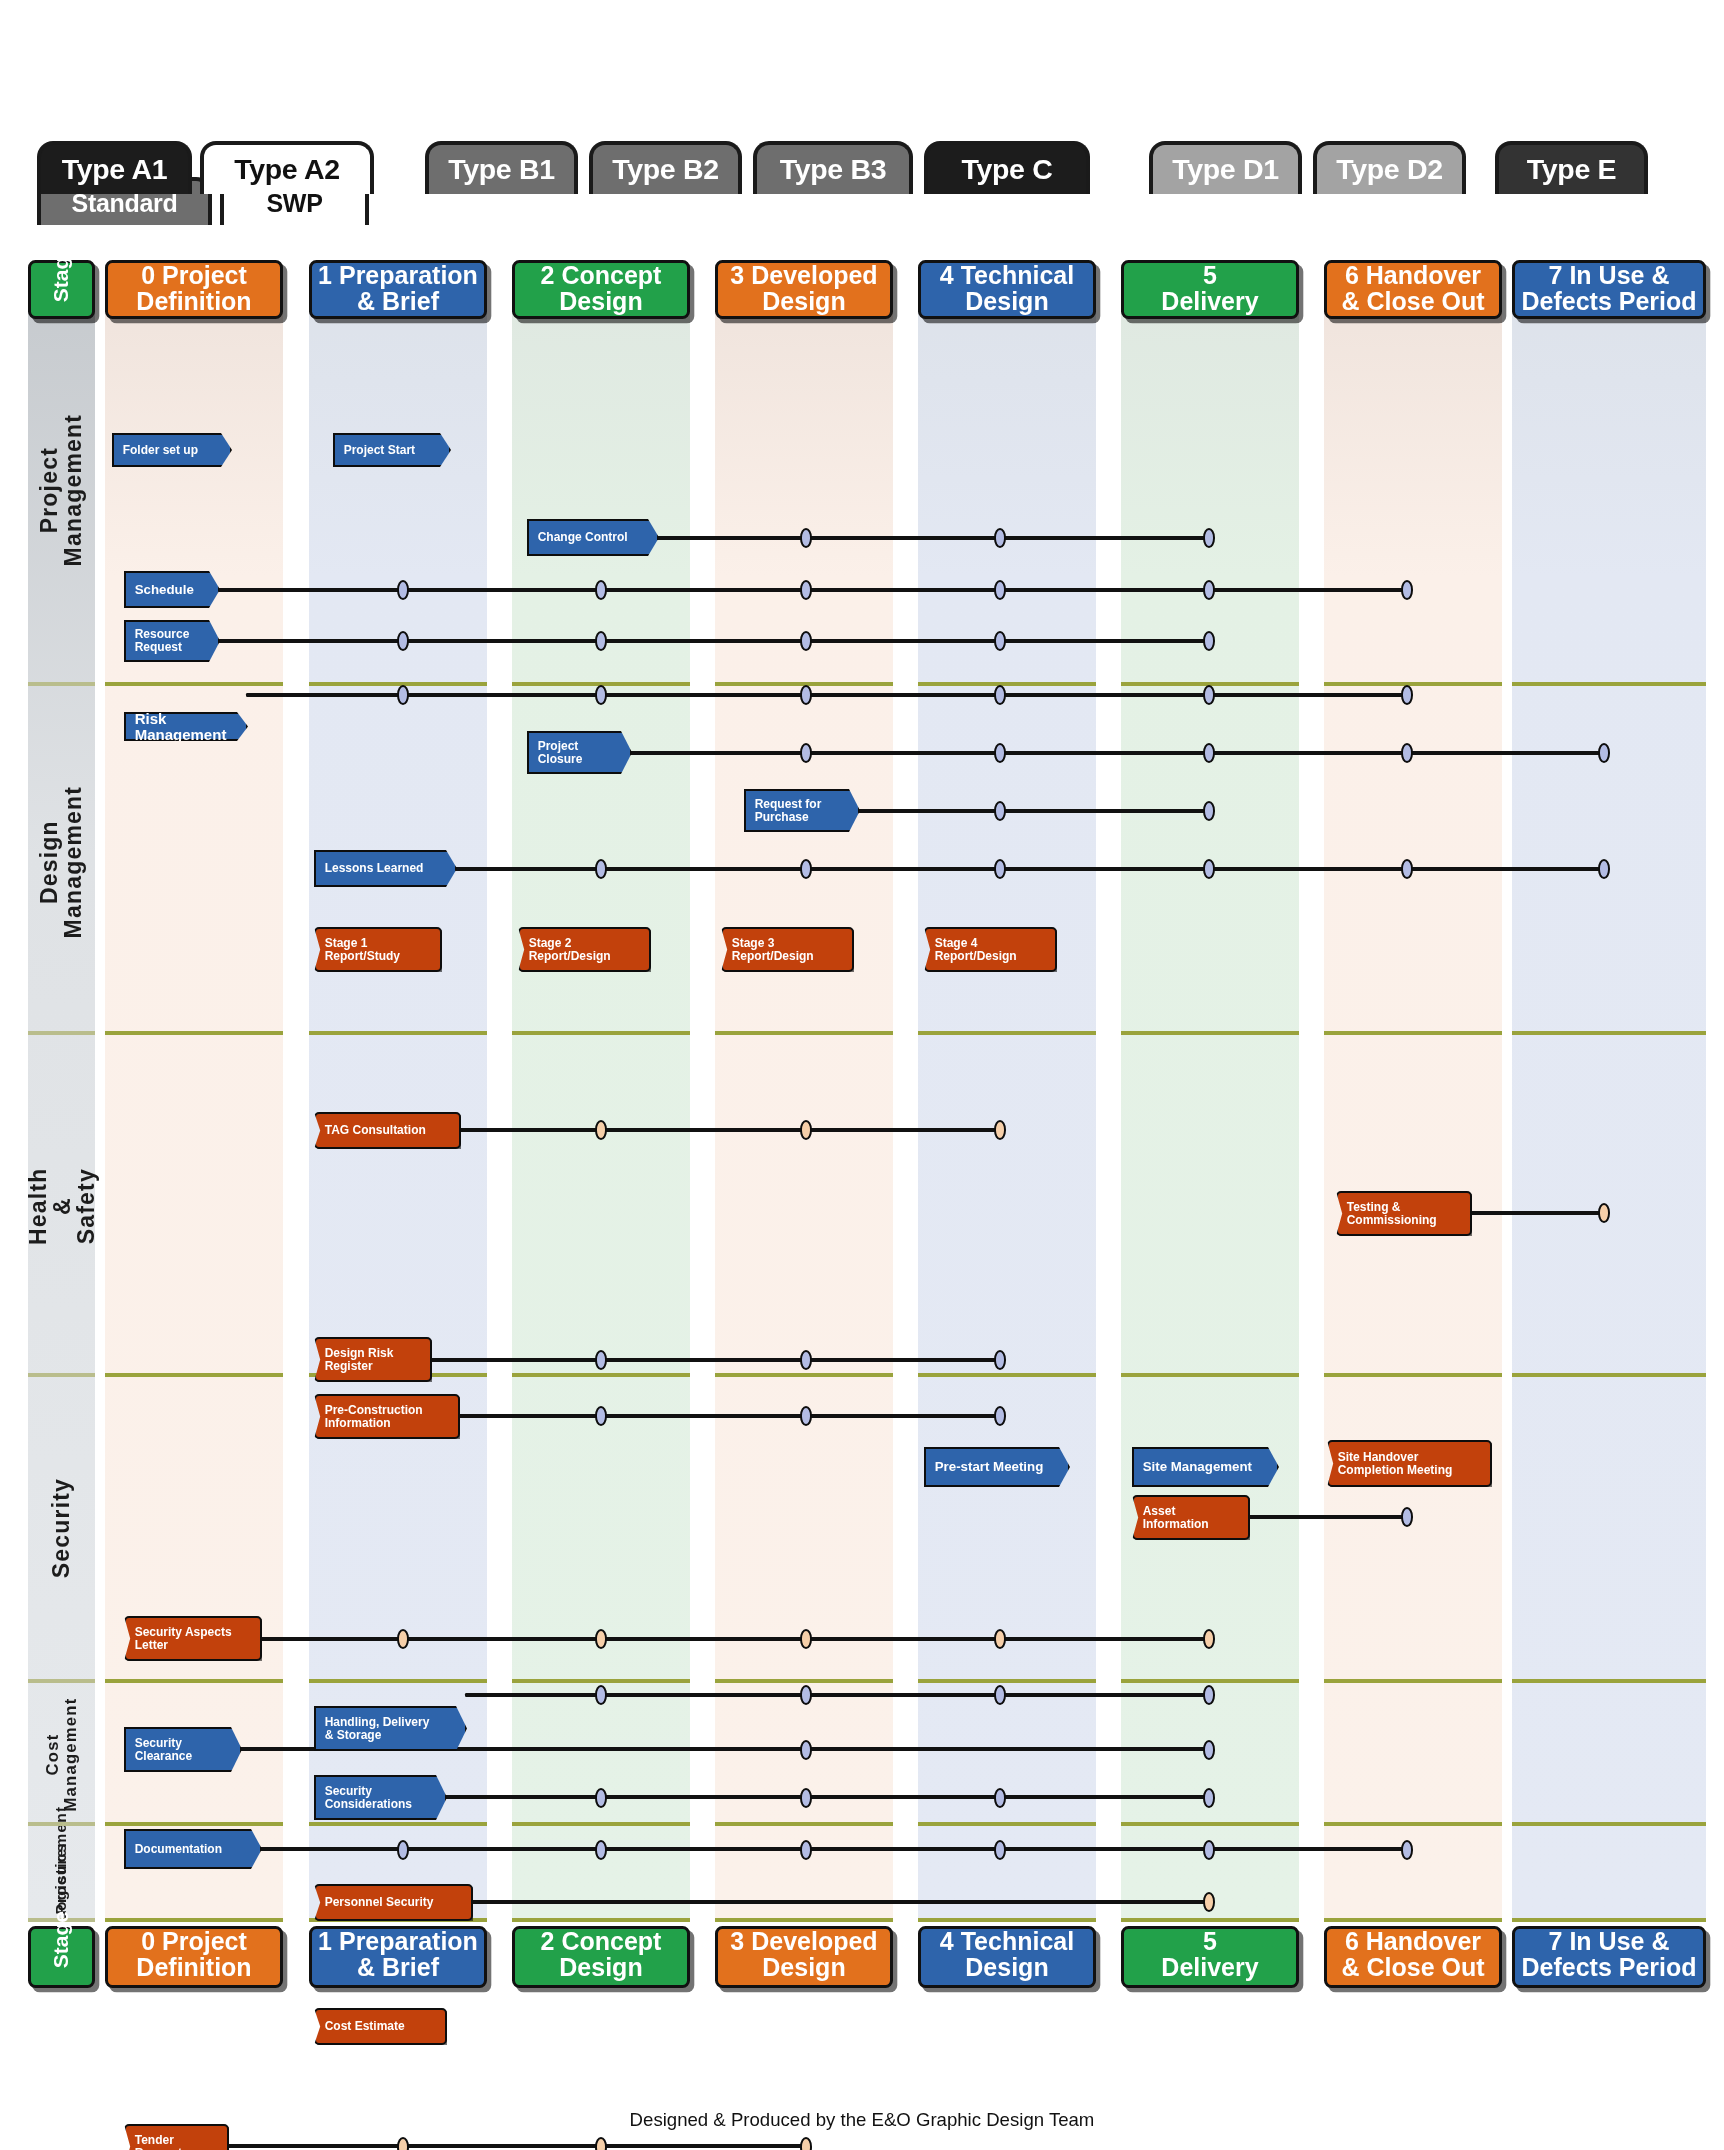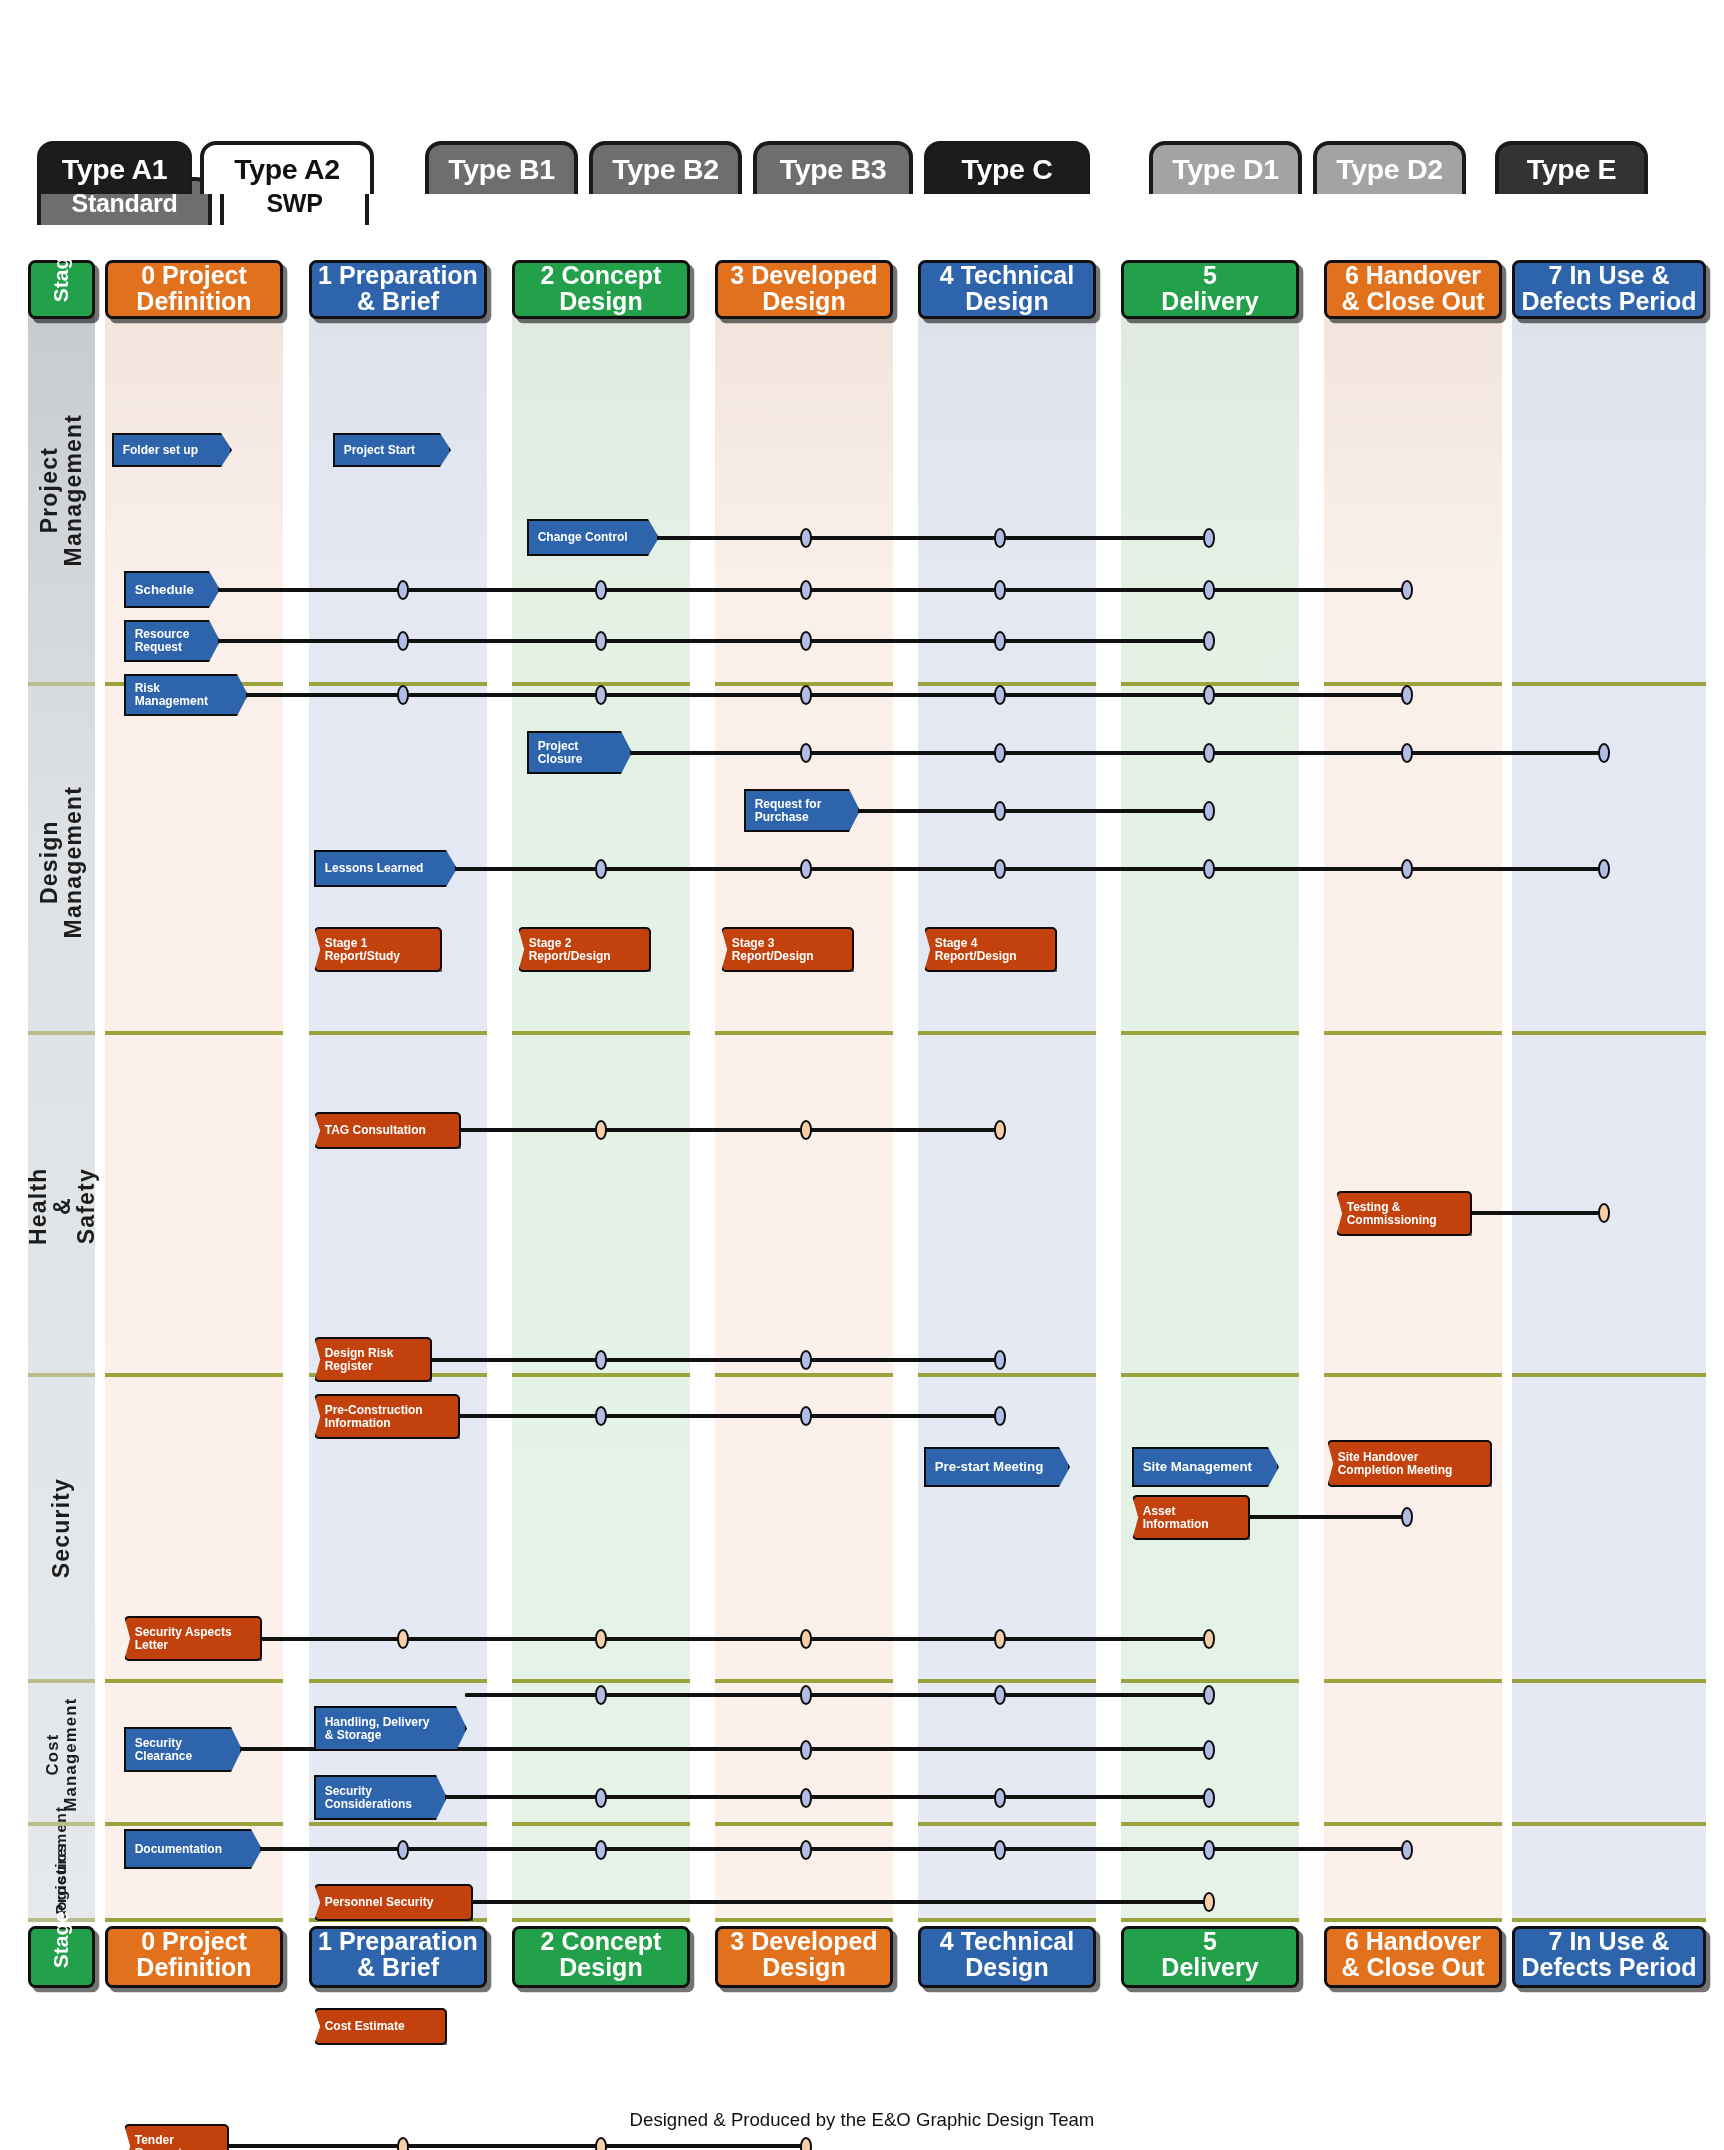--- a/index.html
+++ b/index.html
@@ -293,21 +293,21 @@
         <span class="lbl">Resource
 Request</span>
       </div>
       <div class="conn" style="left: 246px; top: 693px; width: 1161px;"></div>
       <div class="node blue" style="left: 397px; top: 685px;"></div>
       <div class="node blue" style="left: 595px; top: 685px;"></div>
       <div class="node blue" style="left: 800px; top: 685px;"></div>
       <div class="node blue" style="left: 994px; top: 685px;"></div>
       <div class="node blue" style="left: 1203px; top: 685px;"></div>
       <div class="node blue" style="left: 1401px; top: 685px;"></div>
-      <div class="chip blue" style="left: 124px; top: 674px; width: 124px; height: 42px; font-size: 12px; z-index: 20;">
+      <div class="chip blue" style="left: 124px; top: 712px; width: 124px; height: 29px; font-size: 15px; z-index: 20;">
         <span class="lbl">Risk
 Management</span>
       </div>
       <div class="conn" style="left: 629px; top: 751px; width: 975px;"></div>
       <div class="node blue" style="left: 800px; top: 743px;"></div>
       <div class="node blue" style="left: 994px; top: 743px;"></div>
       <div class="node blue" style="left: 1203px; top: 743px;"></div>
       <div class="node blue" style="left: 1401px; top: 743px;"></div>
       <div class="node blue" style="left: 1598px; top: 743px;"></div>
       <div class="chip blue" style="left: 527px; top: 731px; width: 105px; height: 43px; font-size: 12px; z-index: 20;">

